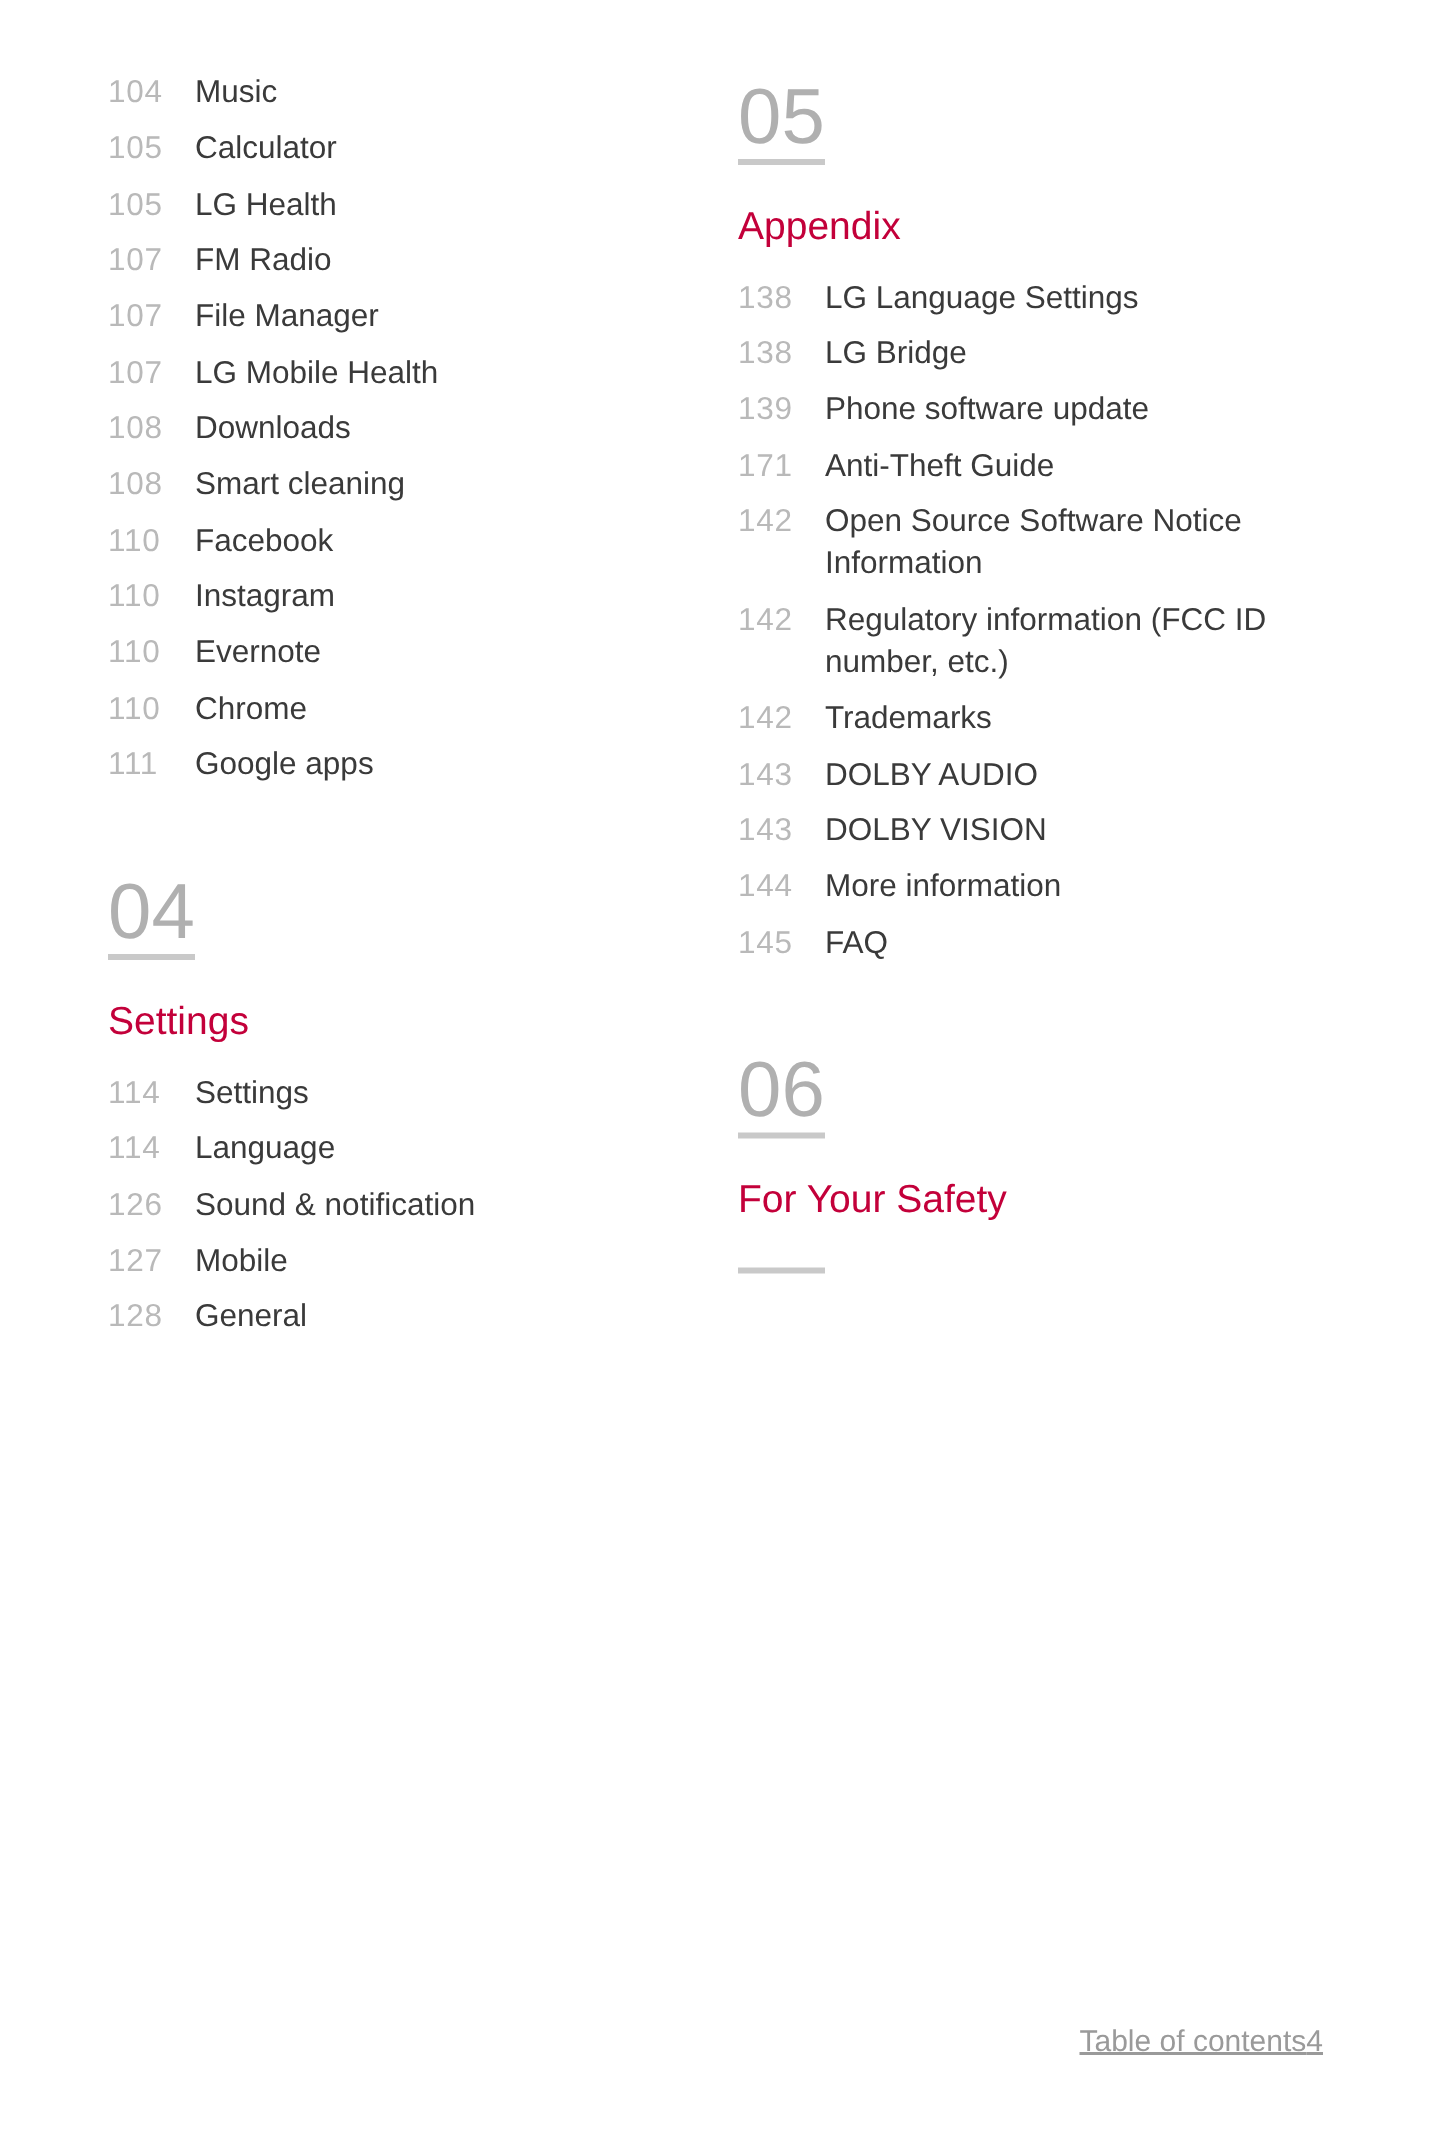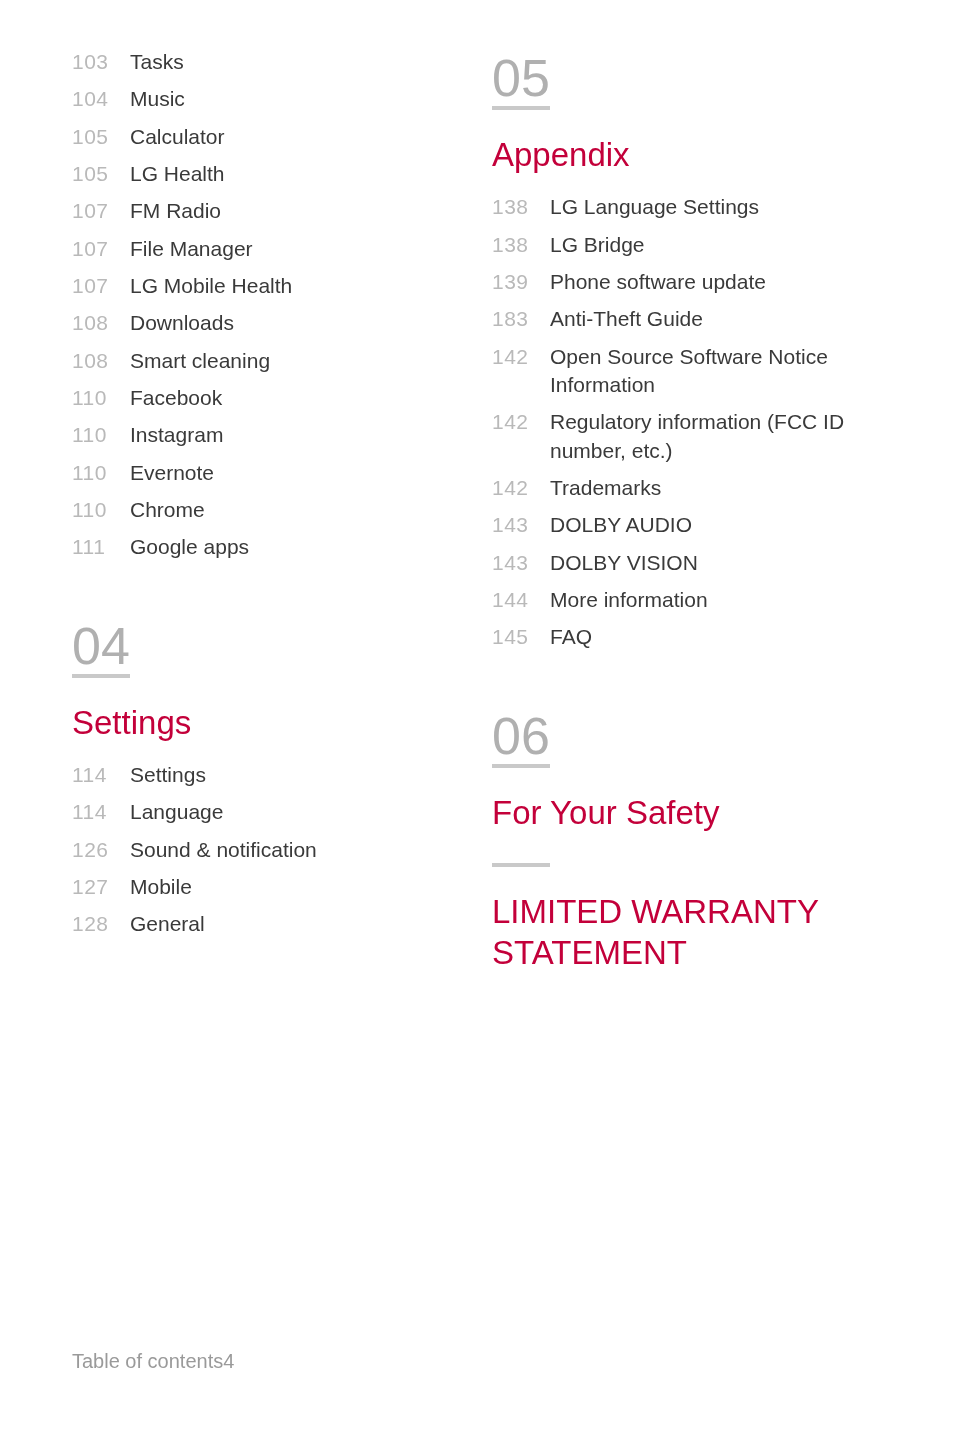--- a/index.html
+++ b/index.html
@@ -49,50 +49,47 @@
     line-height: 1;
     margin-bottom: 2px;
   }
   .section-rule {
     width: 58px;
     height: 4px;
     background: #c9c9c9;
     margin-bottom: 24px;
   }
   .section-title {
-    font-size: 33px;
+    font-size: 26px;
     color: #c3003a;
     font-weight: 400;
     margin-bottom: 18px;
     line-height: 1.25;
   }
   .footer {
     position: absolute;
     bottom: 58px;
     left: 72px;
     right: 72px;
     display: flex;
-    justify-content: flex-start;
+    justify-content: flex-end;
     color: #9a9a9a;
     font-size: 20px;
     font-weight: 300;
+    text-decoration: underline;
   }
 </style>
 </head>
 <body>
 
 <div class="page">
   <div class="col">
 
     <div>
       <div class="toc-row">
-          <span class="toc-page">103</span>
-          <span class="toc-label">Tasks</span>
-        </div>
-      <div class="toc-row">
           <span class="toc-page">104</span>
           <span class="toc-label">Music</span>
         </div>
       <div class="toc-row">
           <span class="toc-page">105</span>
           <span class="toc-label">Calculator</span>
         </div>
       <div class="toc-row">
           <span class="toc-page">105</span>
           <span class="toc-label">LG Health</span>
@@ -180,21 +177,21 @@
           </div>
         <div class="toc-row">
             <span class="toc-page">138</span>
             <span class="toc-label">LG Bridge</span>
           </div>
         <div class="toc-row">
             <span class="toc-page">139</span>
             <span class="toc-label">Phone software update</span>
           </div>
         <div class="toc-row">
-            <span class="toc-page">183</span>
+            <span class="toc-page">171</span>
             <span class="toc-label">Anti-Theft Guide</span>
           </div>
         <div class="toc-row">
             <span class="toc-page">142</span>
             <span class="toc-label">Open Source Software Notice Information</span>
           </div>
         <div class="toc-row">
             <span class="toc-page">142</span>
             <span class="toc-label">Regulatory information (FCC ID number, etc.)</span>
           </div>
@@ -222,21 +219,20 @@
     </div>
 
     <div class="section-block">
       <div class="section-number">06</div>
       <div class="section-rule"></div>
       <div class="section-title">For Your Safety</div>
     </div>
 
     <div class="section-block" style="margin-top:30px">
       <div class="section-rule"></div>
-      <div class="section-title">LIMITED WARRANTY STATEMENT</div>
     </div>
   </div>
 </div>
 
 <div class="footer">
   <span>Table of contents</span>
   <span>4</span>
 </div>
 
 </body></html>

